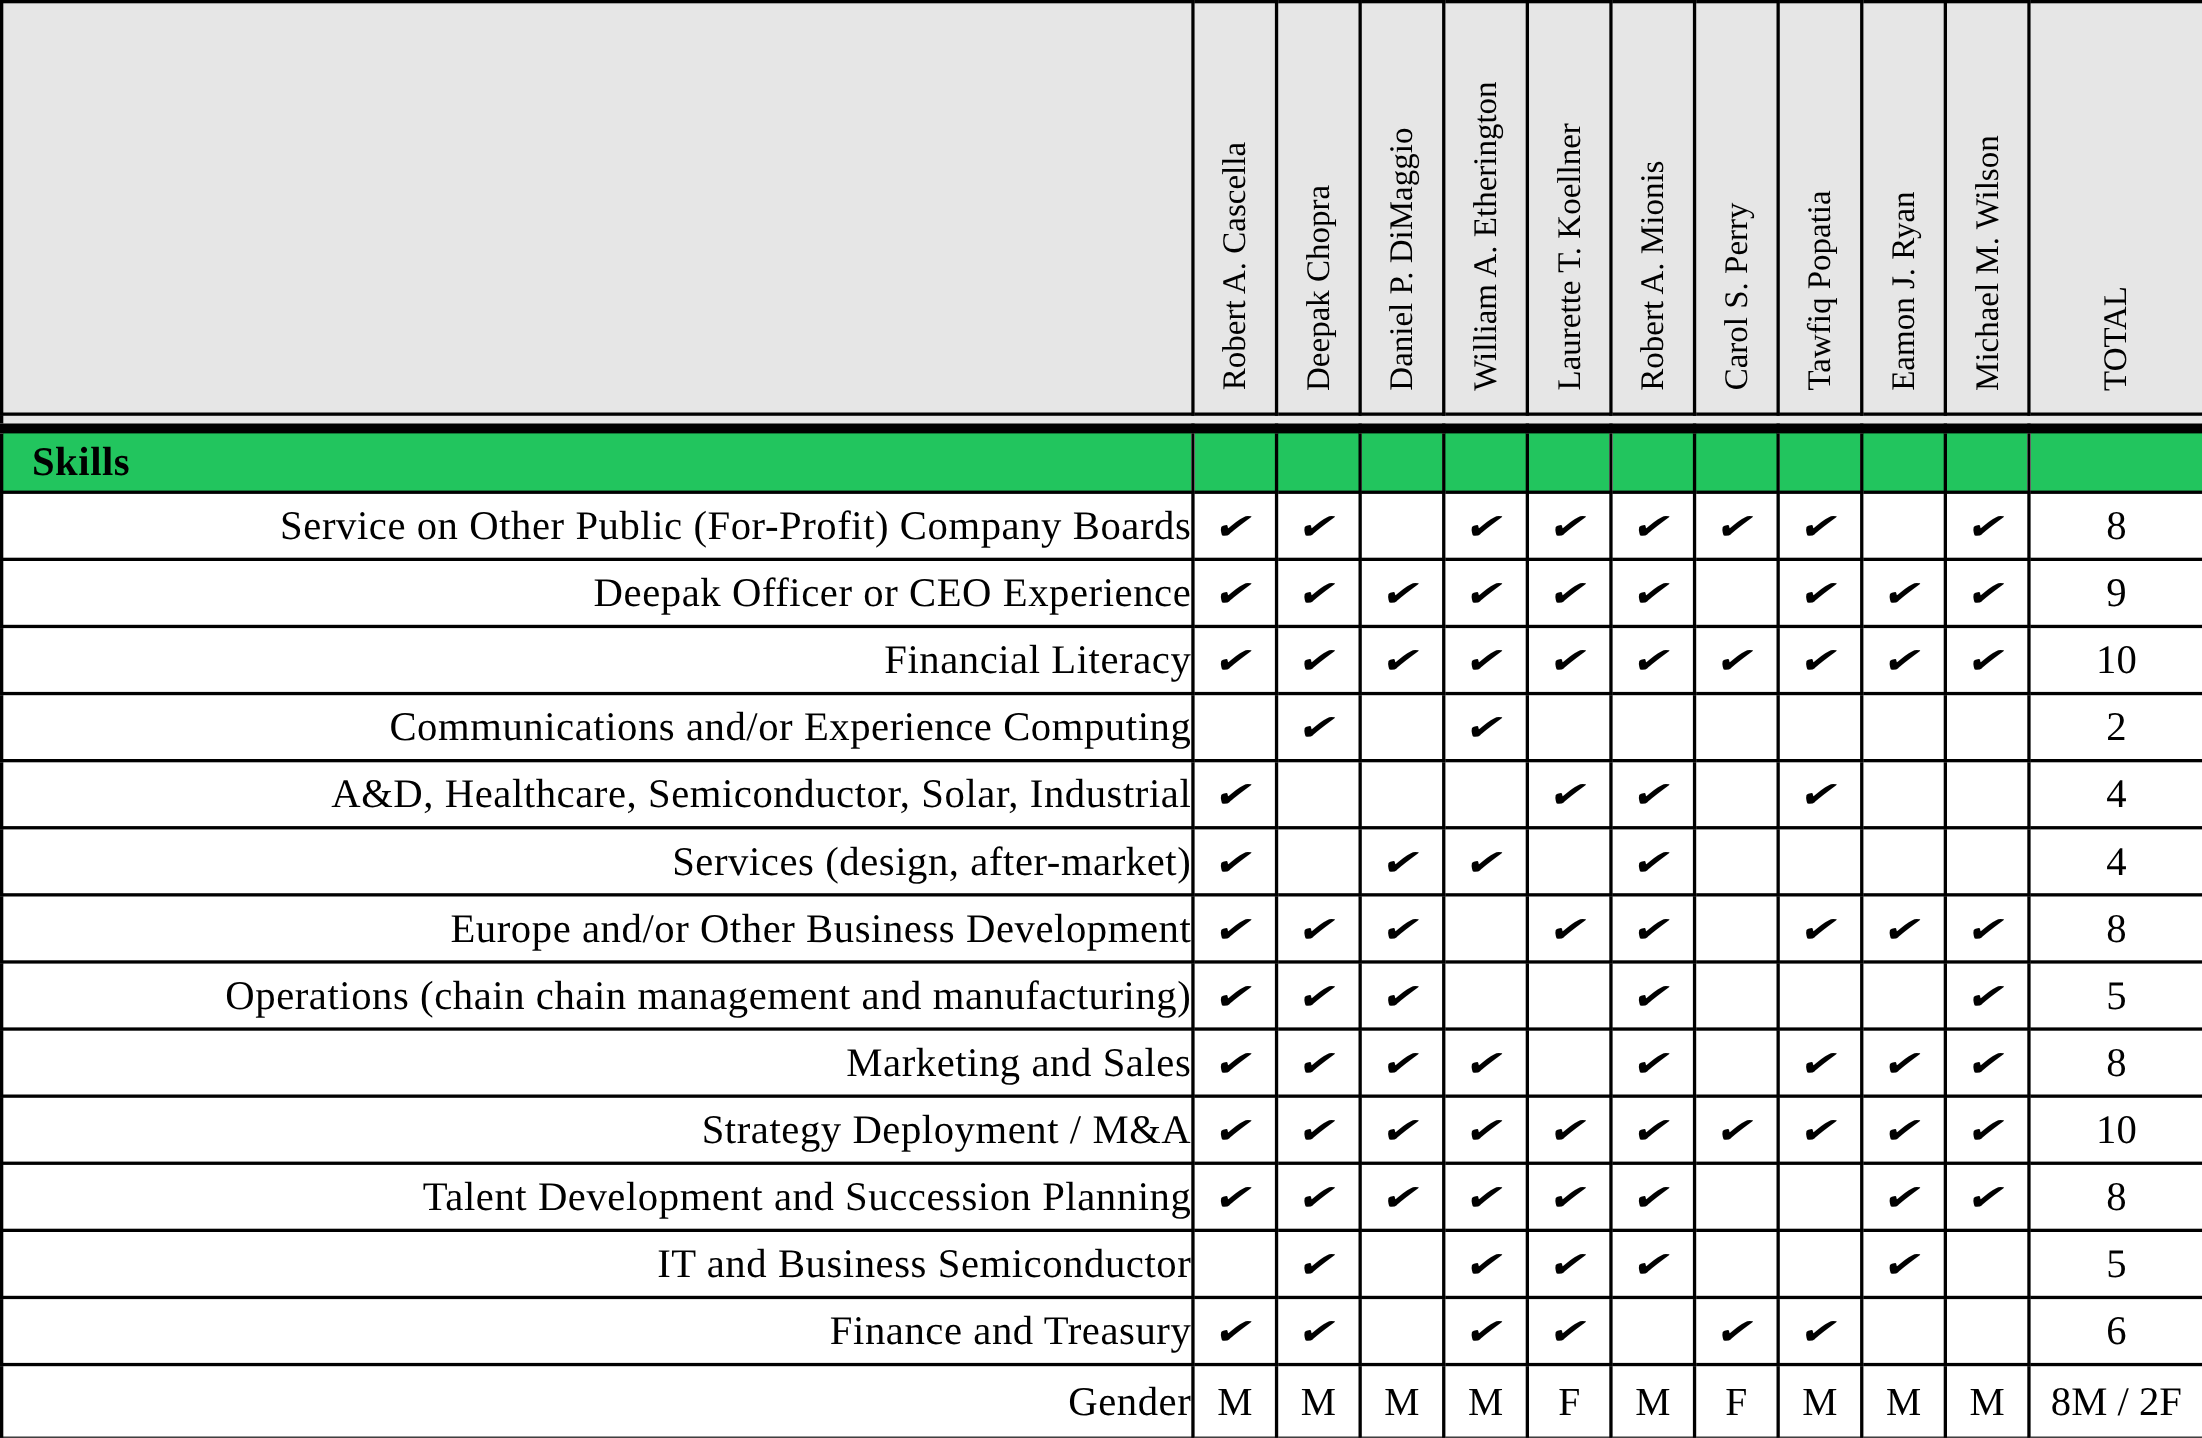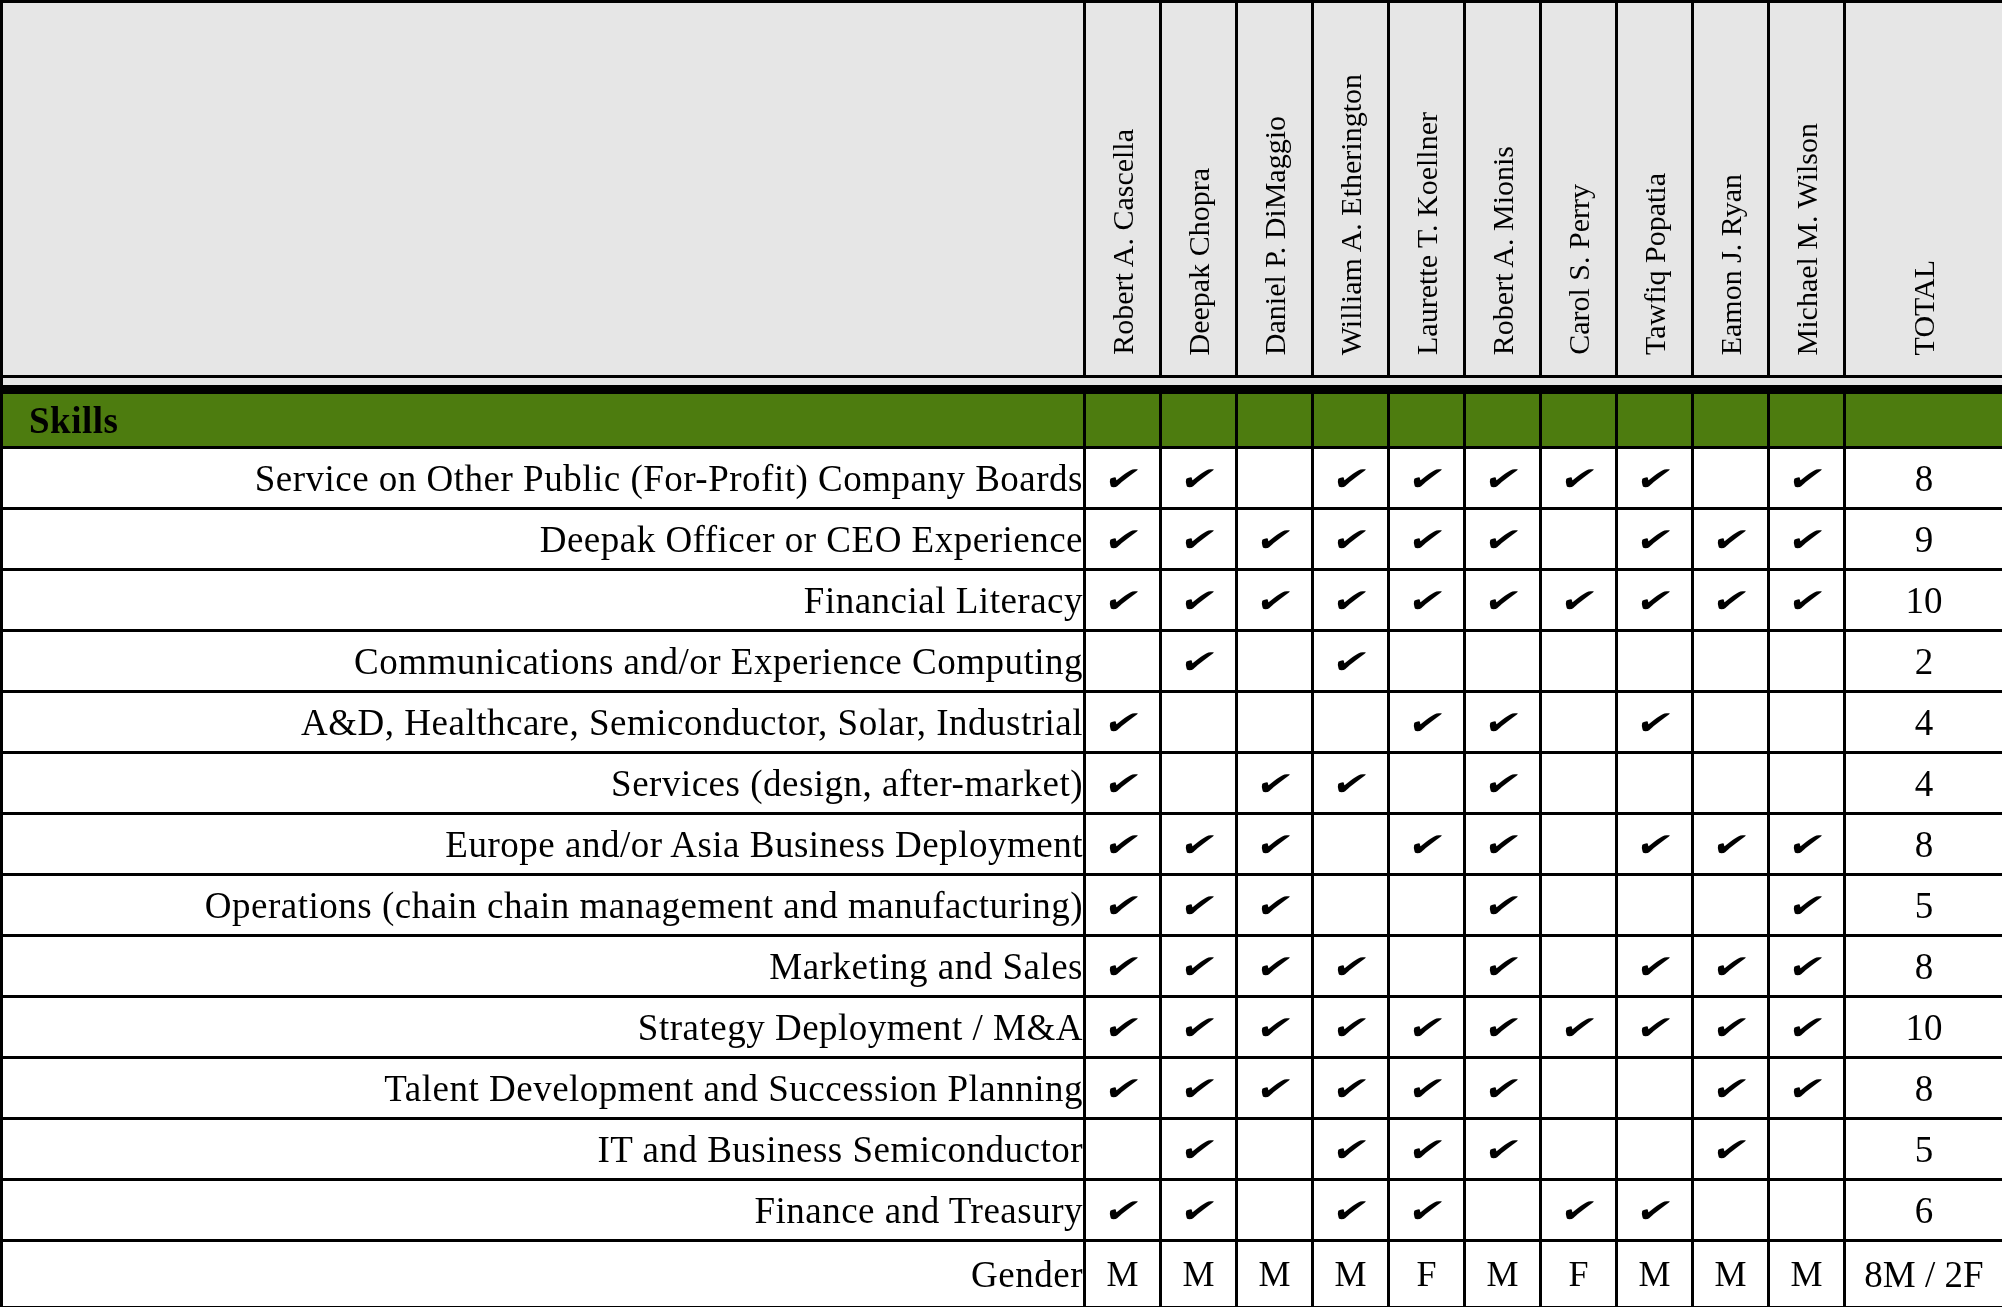--- a/index.html
+++ b/index.html
@@ -4,21 +4,21 @@
 <style>
   html,body{margin:0;padding:0;background:#ffffff;}
   body{width:2002px;height:1307px;font-family:"Liberation Serif","DejaVu Serif",serif;color:#000;}
   table{border-collapse:collapse;table-layout:fixed;width:2002px;}
   td,th{border:3px solid #000;padding:0;overflow:hidden;}
   
   thead tr.names-row th{background:#e6e6e6;vertical-align:bottom;padding-bottom:20px;height:352px;border-bottom:3px solid #000;}
   .rot{writing-mode:vertical-rl;transform:rotate(180deg);margin:0 auto;font-size:30px;line-height:1.05;white-space:nowrap;font-weight:normal;}
   tr.rule-row td{height:7px;background:#e6e6e6;border-top:3px solid #000;border-bottom:9px solid #000;}
   
-  tr.section-row td{background:#4d7c0f;height:52px;}
+  tr.section-row td{background:#22c55e;height:52px;}
   tr.section-row td.label{font-weight:bold;font-size:37px;padding-left:26px;text-align:left;}
   
   tr.data-row td{height:58px;background:#fff;}
   tr.gender-row td{height:64px;}
   td.label{font-size:37px;text-align:right;padding-left:26px;letter-spacing:0.5px;}
   td.mark{text-align:center;vertical-align:middle;font-size:36px;}
   td.total{text-align:center;vertical-align:middle;font-size:37px;}
   .check{display:inline-block;font-family:"DejaVu Sans",sans-serif;font-size:33px;transform:scaleX(1.25) skewX(-12deg);line-height:1;}
 </style>
 </head>
@@ -173,21 +173,21 @@
         <td class="mark"><span class="check">✔</span></td>
         <td class="mark"></td>
         <td class="mark"><span class="check">✔</span></td>
         <td class="mark"></td>
         <td class="mark"></td>
         <td class="mark"></td>
         <td class="mark"></td>
         <td class="total">4</td>
       </tr>
       <tr class="data-row">
-        <td class="label">Europe and/or Asia Business Deployment</td>
+        <td class="label">Europe and/or Other Business Development</td>
         <td class="mark"><span class="check">✔</span></td>
         <td class="mark"><span class="check">✔</span></td>
         <td class="mark"><span class="check">✔</span></td>
         <td class="mark"></td>
         <td class="mark"><span class="check">✔</span></td>
         <td class="mark"><span class="check">✔</span></td>
         <td class="mark"></td>
         <td class="mark"><span class="check">✔</span></td>
         <td class="mark"><span class="check">✔</span></td>
         <td class="mark"><span class="check">✔</span></td>

